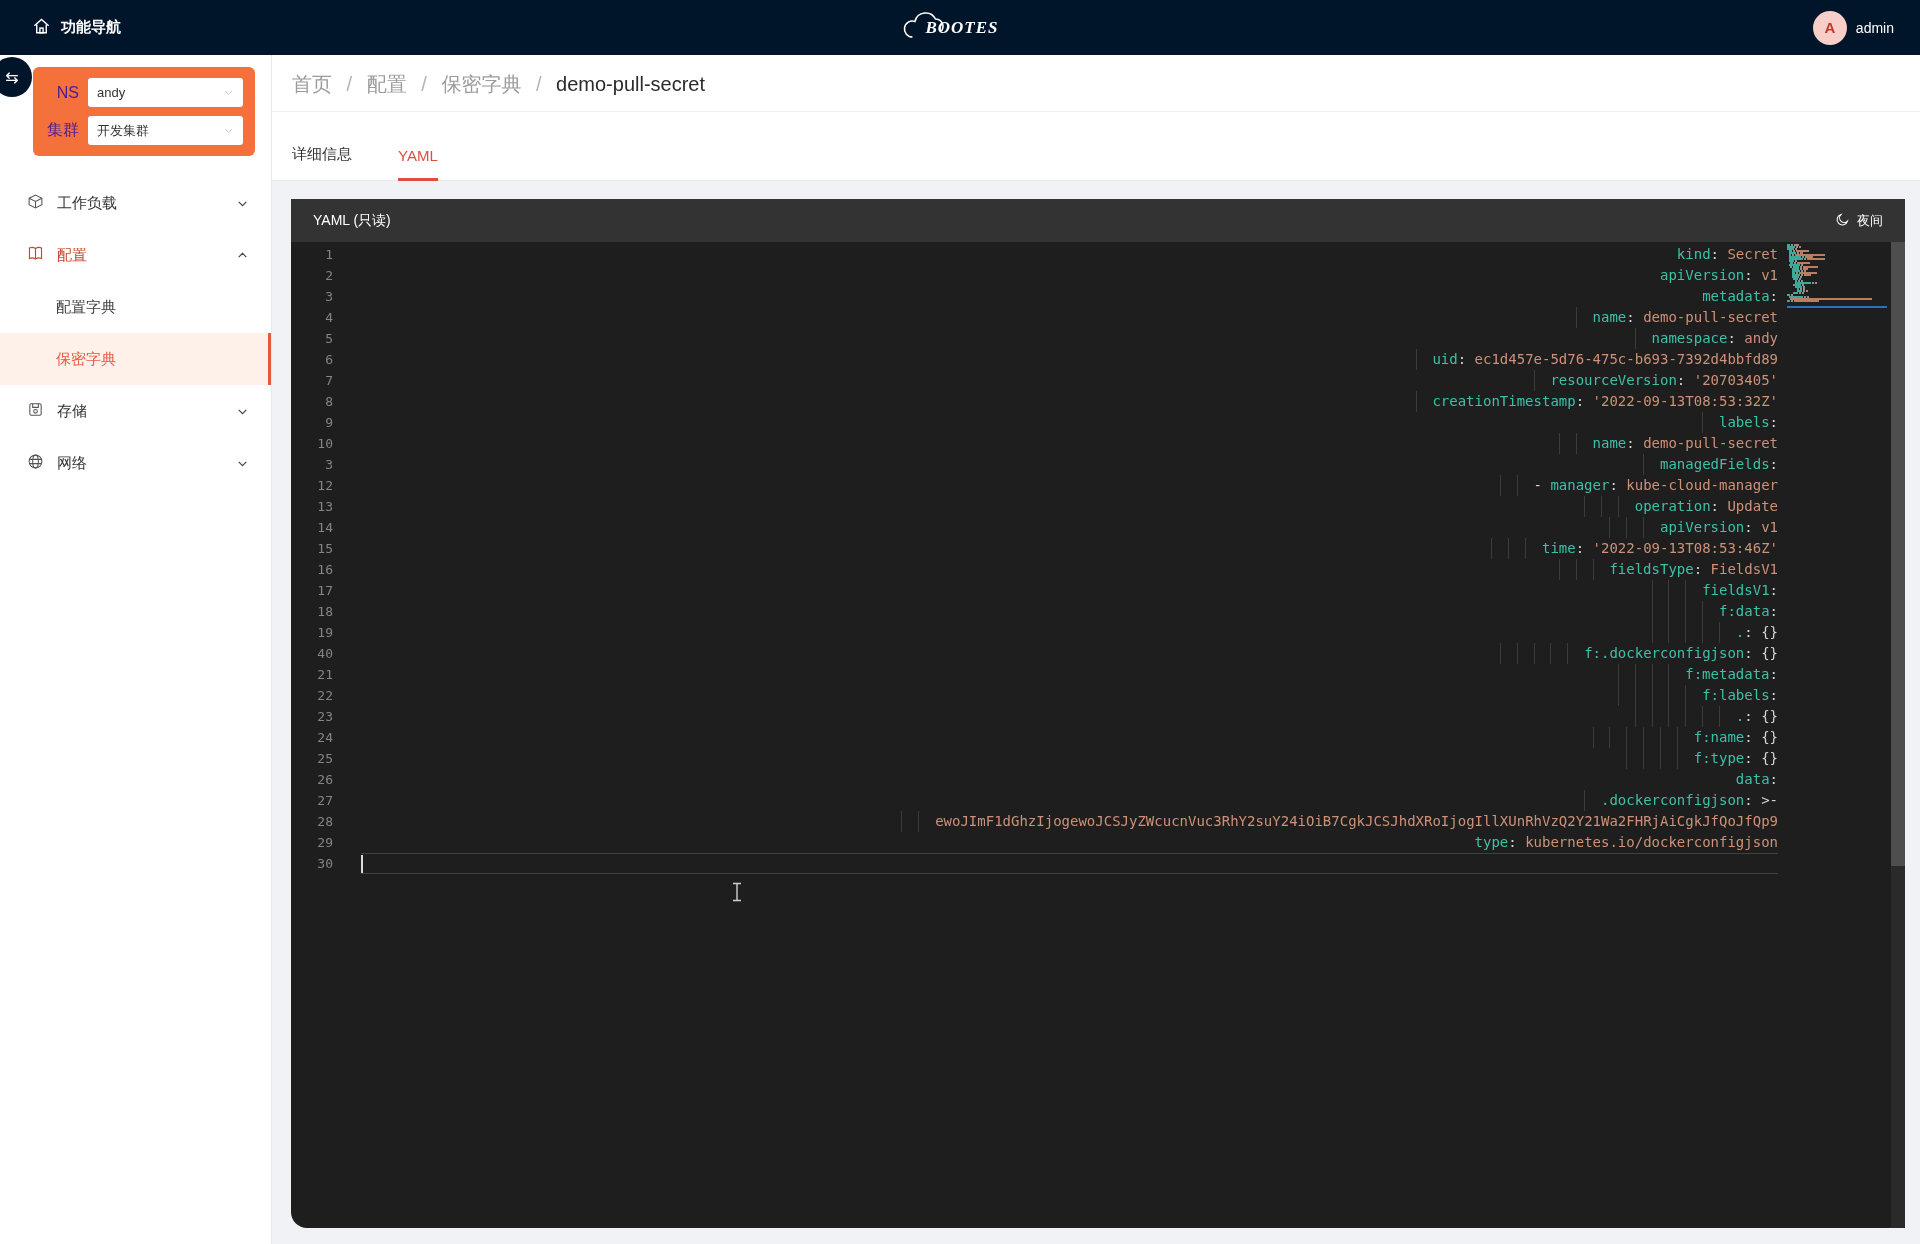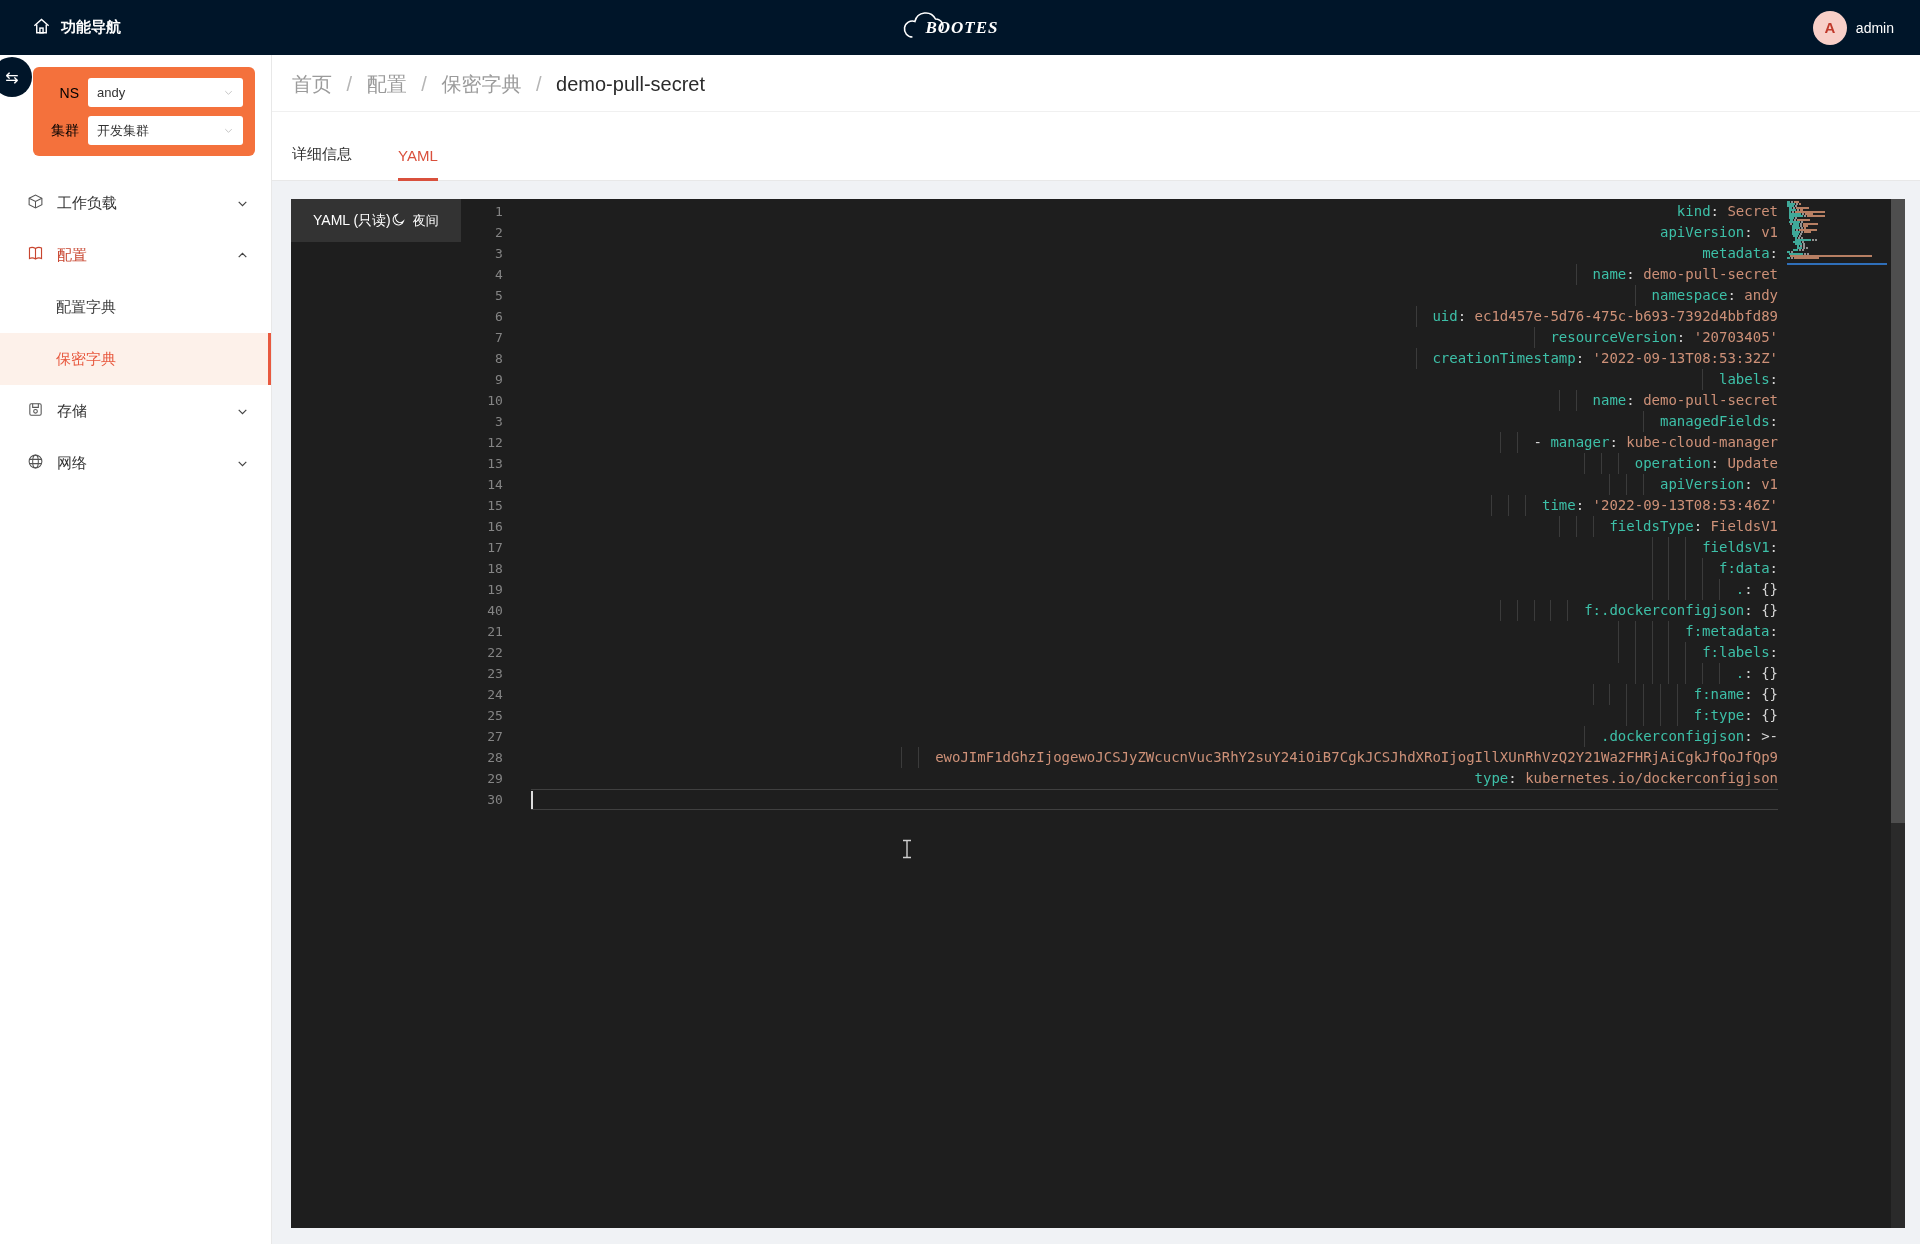--- a/index.html
+++ b/index.html
@@ -19,21 +19,21 @@
 
   
   .layout { display:flex; height:calc(100% - 55px); }
   .sidebar { width:272px; background:#fff; border-right:1px solid #e8e8e8; position:relative; flex:none; }
   .collapse-btn { position:absolute; top:2px; left:-8px; width:40px; height:40px; border-radius:50%;
                   background:#001529; color:#fff; display:flex; align-items:center; justify-content:center;
                   font-size:16px; z-index:6; }
   .ns-panel { margin:12px 0 0 33px; width:222px; background:#f4713c; border-radius:6px; padding:11px 12px;
               display:flex; flex-direction:column; gap:9px; }
   .ns-row { display:flex; align-items:center; gap:9px; }
-  .ns-label { width:34px; text-align:right; color:#000000; font-size:14px; flex:none; }
+  .ns-label { width:34px; text-align:right; color:#4c1d95; font-size:16px; flex:none; }
   .select { flex:1; height:29px; background:#fff; border-radius:3px; display:flex; align-items:center;
             padding:0 9px; font-size:13px; color:#333; }
   .select .chev { margin-left:auto; display:flex; }
 
   .menu { margin-top:21px; }
   .menu-item { height:52px; display:flex; align-items:center; padding:0 22px 0 27px; font-size:15px; color:#333; gap:13px; }
   .menu-item .chev { margin-left:auto; display:flex; }
   .menu-item.parent-active { color:#c8452f; }
   .sub-item { height:52px; display:flex; align-items:center; padding-left:56px; font-size:15px; color:#404040; }
   .sub-item.active { background:#fdf1ea; color:#e8593f; border-right:3px solid #e8593f; }
@@ -42,21 +42,21 @@
   .main { flex:1; display:flex; flex-direction:column; background:#f0f2f5; min-width:0; }
   .content-header { background:#fff; }
   .breadcrumb { padding:16px 0 13px 20px; font-size:20px; color:#9b9b9b; border-bottom:1px solid #f0f0f0; }
   .breadcrumb .sep { margin:0 9px; color:#b5b5b5; }
   .breadcrumb .current { color:#2b2b2b; }
   .tabs { padding-left:20px; display:flex; gap:46px; border-bottom:1px solid #e8e8e8; height:69px; align-items:flex-end; }
   .tab { padding-bottom:16px; font-size:15px; color:#333; }
   .tab.active { color:#d9503c; border-bottom:3px solid #d9503c; margin-bottom:-1px; padding-bottom:14px; }
 
   .content-body { flex:1; padding:18px 15px 16px 19px; min-height:0; }
-  .editor { height:100%; background:#1e1e1e; display:flex; flex-direction:row; }
+  .editor { height:100%; background:#1e1e1e; display:flex; flex-direction:column;border-radius:16px; }
   .editor-header { height:43px; background:#333333; display:flex; align-items:center; padding:0 22px; color:#fff; flex:none; }
   .editor-title { font-size:14px; }
   .night { margin-left:auto; display:flex; align-items:center; gap:7px; font-size:13px; }
 
   .code { flex:1; position:relative; font-family:"DejaVu Sans Mono", monospace; font-size:14px; line-height:21px; overflow:hidden; }
   .lines { padding-top:2px; margin-right:127px; }
   .line { display:flex; height:21px; white-space:pre; }
   .ln { width:42px; flex:none; text-align:right; color:#858585; margin-right:28px; font-size:13px; }
   .lc { flex:1; position:relative;text-align:right; }
   .line.cur .lc { border-top:1px solid #404040; border-bottom:1px solid #404040; }
@@ -260,20 +260,21 @@
               <div class="line"><span class="ln">16</span><span class="lc"><span class="g"></span><span class="g"></span><span class="g"></span><span class="tok-k">fieldsType</span><span class="tok-p">: </span><span class="tok-s">FieldsV1</span></span></div>
               <div class="line"><span class="ln">17</span><span class="lc"><span class="g"></span><span class="g"></span><span class="g"></span><span class="tok-k">fieldsV1</span><span class="tok-p">:</span></span></div>
               <div class="line"><span class="ln">18</span><span class="lc"><span class="g"></span><span class="g"></span><span class="g"></span><span class="g"></span><span class="tok-k">f:data</span><span class="tok-p">:</span></span></div>
               <div class="line"><span class="ln">19</span><span class="lc"><span class="g"></span><span class="g"></span><span class="g"></span><span class="g"></span><span class="g"></span><span class="tok-k">.</span><span class="tok-p">: </span><span class="tok-p">{}</span></span></div>
               <div class="line"><span class="ln">40</span><span class="lc"><span class="g"></span><span class="g"></span><span class="g"></span><span class="g"></span><span class="g"></span><span class="tok-k">f:.dockerconfigjson</span><span class="tok-p">: </span><span class="tok-p">{}</span></span></div>
               <div class="line"><span class="ln">21</span><span class="lc"><span class="g"></span><span class="g"></span><span class="g"></span><span class="g"></span><span class="tok-k">f:metadata</span><span class="tok-p">:</span></span></div>
               <div class="line"><span class="ln">22</span><span class="lc"><span class="g"></span><span class="g"></span><span class="g"></span><span class="g"></span><span class="g"></span><span class="tok-k">f:labels</span><span class="tok-p">:</span></span></div>
               <div class="line"><span class="ln">23</span><span class="lc"><span class="g"></span><span class="g"></span><span class="g"></span><span class="g"></span><span class="g"></span><span class="g"></span><span class="tok-k">.</span><span class="tok-p">: </span><span class="tok-p">{}</span></span></div>
               <div class="line"><span class="ln">24</span><span class="lc"><span class="g"></span><span class="g"></span><span class="g"></span><span class="g"></span><span class="g"></span><span class="g"></span><span class="tok-k">f:name</span><span class="tok-p">: </span><span class="tok-p">{}</span></span></div>
               <div class="line"><span class="ln">25</span><span class="lc"><span class="g"></span><span class="g"></span><span class="g"></span><span class="g"></span><span class="tok-k">f:type</span><span class="tok-p">: </span><span class="tok-p">{}</span></span></div>
+              <div class="line"><span class="ln">26</span><span class="lc"><span class="tok-k">data</span><span class="tok-p">:</span></span></div>
               <div class="line"><span class="ln">27</span><span class="lc"><span class="g"></span><span class="tok-k">.dockerconfigjson</span><span class="tok-p">: </span><span class="tok-p">&gt;-</span></span></div>
               <div class="line"><span class="ln">28</span><span class="lc"><span class="g"></span><span class="g"></span><span class="tok-s">ewoJImF1dGhzIjogewoJCSJyZWcucnVuc3RhY2suY24iOiB7CgkJCSJhdXRoIjogIllXUnRhVzQ2Y21Wa2FHRjAiCgkJfQoJfQp9</span></span></div>
               <div class="line"><span class="ln">29</span><span class="lc"><span class="tok-k">type</span><span class="tok-p">: </span><span class="tok-s">kubernetes.io/dockerconfigjson</span></span></div>
               <div class="line cur"><span class="ln">30</span><span class="lc"><span class="caret"></span></span></div>
             </div>
 
           <div class="minimap" id="minimap-content">
               <div class="mrow" style="margin-left: 0px;">
                 <span class="mseg" style="width: 3px; background: rgb(63, 169, 153);"></span>
                 <span class="mseg" style="width: 2px; background: rgb(144, 144, 144);"></span>

